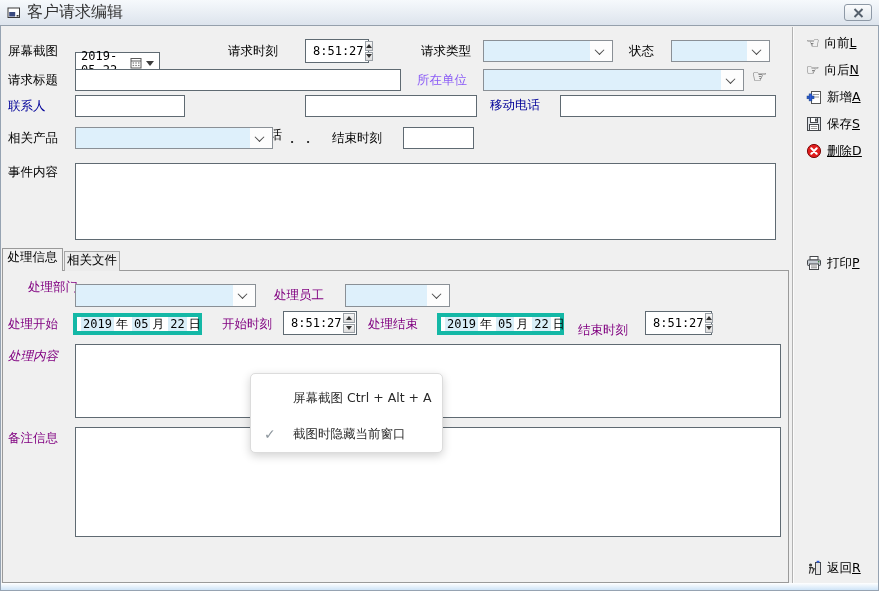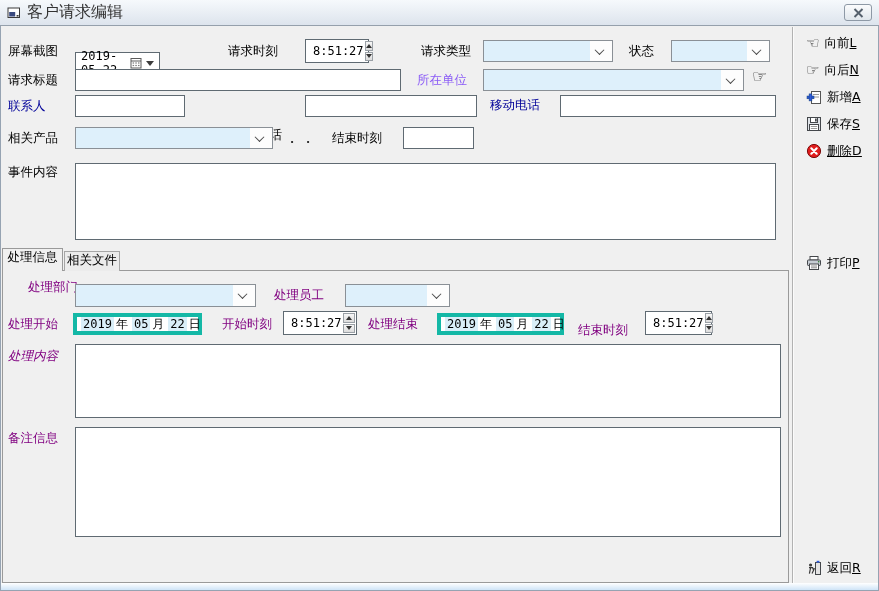--- a/index.html
+++ b/index.html
@@ -279,15 +279,24 @@
   <div class="tbtn" style="top:557px;">
     <svg width="16" height="16" viewBox="0 0 16 16">
       <rect x="9.5" y="2.5" width="5" height="12" fill="#e4e4e4" stroke="#44474b"></rect>
       <rect x="10.6" y="0.8" width="2.8" height="1.8" fill="#2f5bd9"></rect>
       <circle cx="4.6" cy="5" r="1.6" fill="#3a3a3a"></circle>
       <path d="M3 7.6 L6.6 7.6 L7.6 10.2 L6 13.6 M4.6 7.6 L3.4 13.6 M6.8 8.8 L9.4 8.8" stroke="#3a3a3a" stroke-width="1.2" fill="none"></path>
     </svg>
     <span><span>返回</span><u>R</u></span>
   </div>
 
+  <div class="popup">
+    <div class="popup-item" style="top:10px;">
+      <span class="ptext">屏幕截图 Ctrl + Alt + A</span>
+    </div>
+    <div class="popup-item" style="top:46px;">
+      <span class="popup-check">✓</span>
+      <span class="ptext">截图时隐藏当前窗口</span>
+    </div>
+  </div>
 
   <div class="bottomstrip"></div>
 </div>
 
 </body></html>

